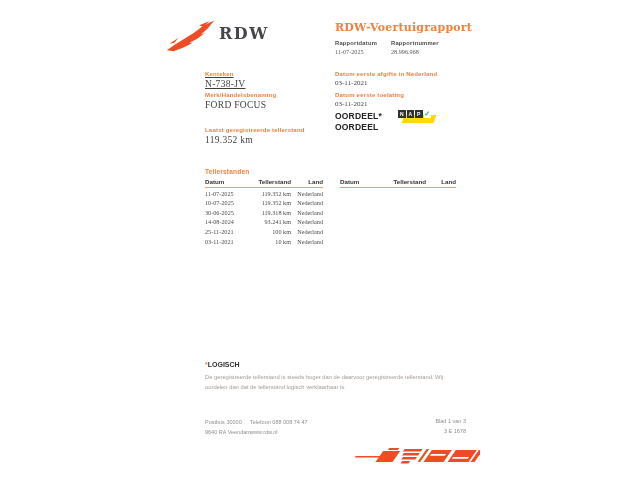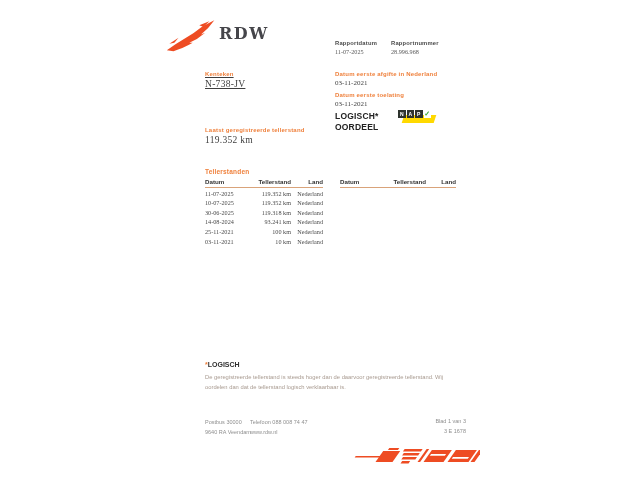--- a/index.html
+++ b/index.html
@@ -78,55 +78,60 @@
 
 <div id="canvas">
 
   <svg class="abs" style="left:166px;top:20px;" width="50" height="34" viewBox="0 0 60 40">
     <path fill="#ee4c23" d="M1 36 Q12 28 24 21 Q34 15 44 7 L58 0 Q52 9 42 17 L47 15 Q38 23 28 27 L32 27 Q20 34 9 37 Z"></path>
     <path fill="#ee4c23" d="M4 28 L15 21 L10 27 Z"></path>
     <path fill="#ee4c23" d="M40 6 L52 1 L45 8 Z"></path>
   </svg>
   <div class="abs wordmark">RDW</div>
 
+  <div class="abs doc-title">RDW-Voertuigrapport</div>
 
   <div class="abs meta">
     <div>
       <div class="lbl">Rapportdatum</div>
       <div class="val">11-07-2025</div>
     </div>
     <div>
       <div class="lbl">Rapportnummer</div>
       <div class="val">28.996.968</div>
     </div>
   </div>
 
   <div class="abs field" style="left:205px;top:71px;text-decoration:underline;">
     <div class="lbl">Kenteken</div>
     <div class="big">N-738-JV</div>
   </div>
 
+  <div class="abs field" style="left:205px;top:92px;">
+    <div class="lbl">Merk/Handelsbenaming</div>
+    <div class="big">FORD FOCUS</div>
+  </div>
 
   <div class="abs field" style="left:205px;top:127px;">
     <div class="lbl">Laatst geregistreerde tellerstand</div>
     <div class="big">119.352 km</div>
   </div>
 
   <div class="abs field" style="left:335px;top:71px;">
     <div class="lbl">Datum eerste afgifte in Nederland</div>
     <div class="mid">03-11-2021</div>
   </div>
 
   <div class="abs field" style="left:335px;top:92px;">
     <div class="lbl">Datum eerste toelating</div>
     <div class="mid">03-11-2021</div>
   </div>
 
   <div class="abs oordeel">
-    <div>LOGISCH*</div>
+    <div>OORDEEL*</div>
     <div>OORDEEL</div>
   </div>
 
   <div class="abs nap">
     <div class="nap-yellow"></div>
     <div class="nap-row">
       <div class="nap-box">N</div>
       <div class="nap-box">A</div>
       <div class="nap-box">P</div>
       <div class="nap-check">✓</div>

